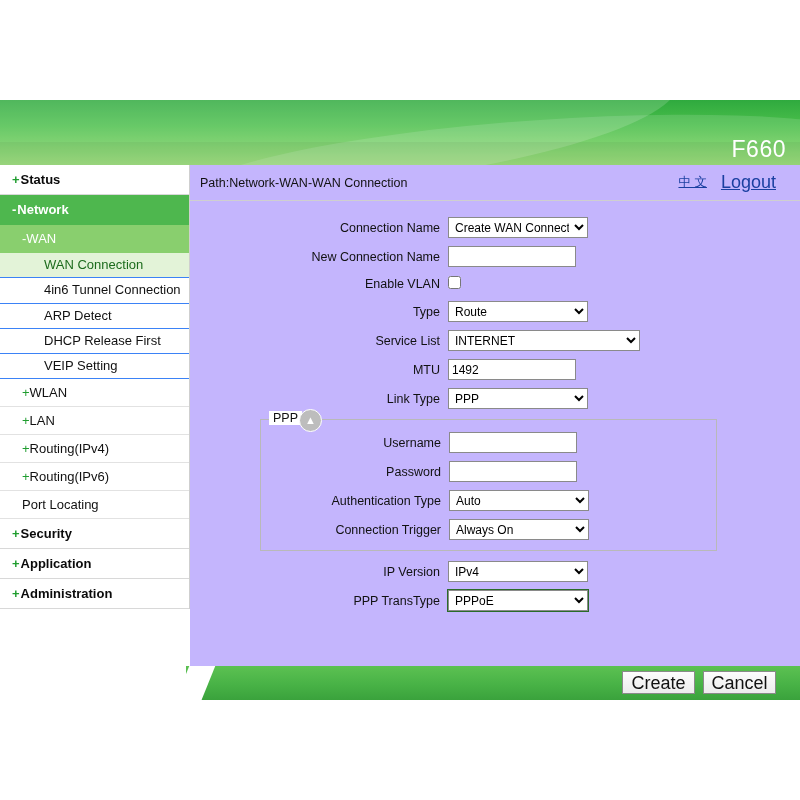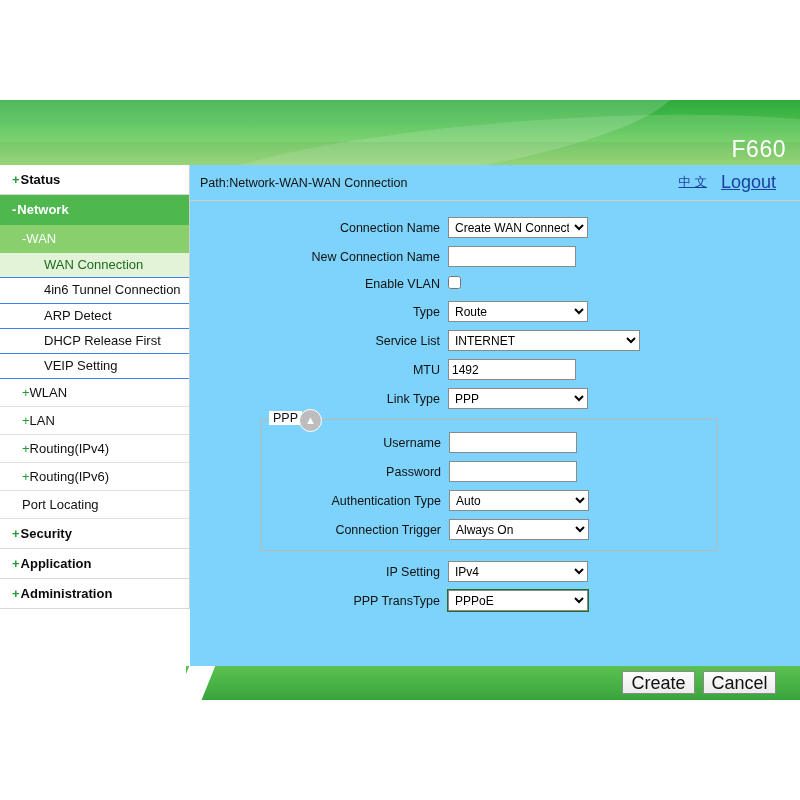--- a/index.html
+++ b/index.html
@@ -117,21 +117,21 @@
   }
   .nav-leaf.leaf-selected {
     background: #e3f3d8;
     color: #1c6b1c;
   }
   
   .content {
     flex: 1;
     position: relative;
     min-height: 501px;
-    background: #7dd3fc;
+    background: #c4b5fd;
   }
   .pathbar {
     display: flex;
     align-items: center;
     justify-content: space-between;
     padding: 7px 24px 7px 10px;
     border-bottom: 1px solid #cfcfcf;
     font-size: 12.5px;
     color: #111;
   }
@@ -422,21 +422,21 @@
               <div class="lbl">Connection Trigger</div>
               <div class="fld">
                 <select class="w140">
                   <option>Always On</option>
                 </select>
               </div>
             </div>
           </div>
 
           <div class="row">
-            <div class="lbl">IP Setting</div>
+            <div class="lbl">IP Version</div>
             <div class="fld">
               <select class="w140">
                 <option>IPv4</option>
               </select>
             </div>
           </div>
 
           <div class="row">
             <div class="lbl">PPP TransType</div>
             <div class="fld">

